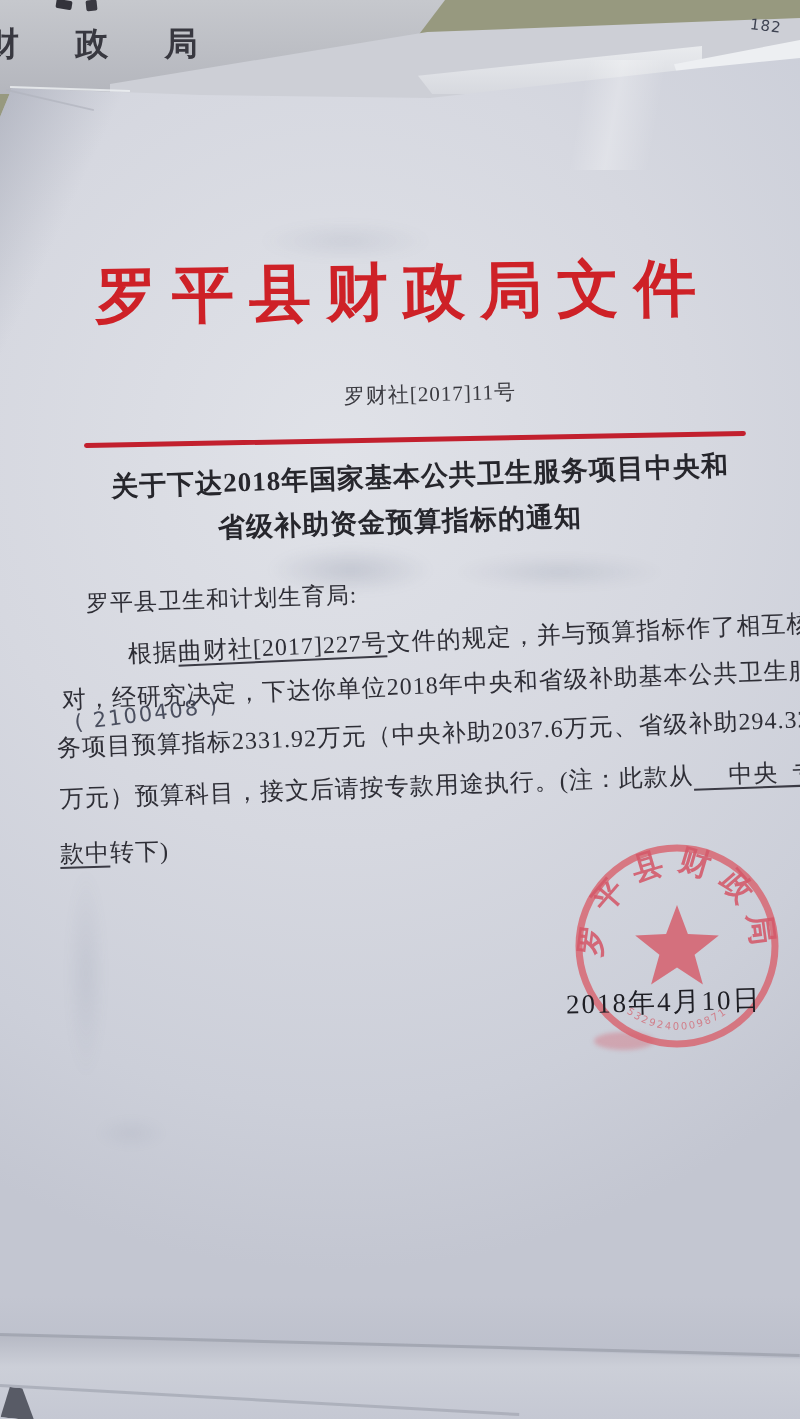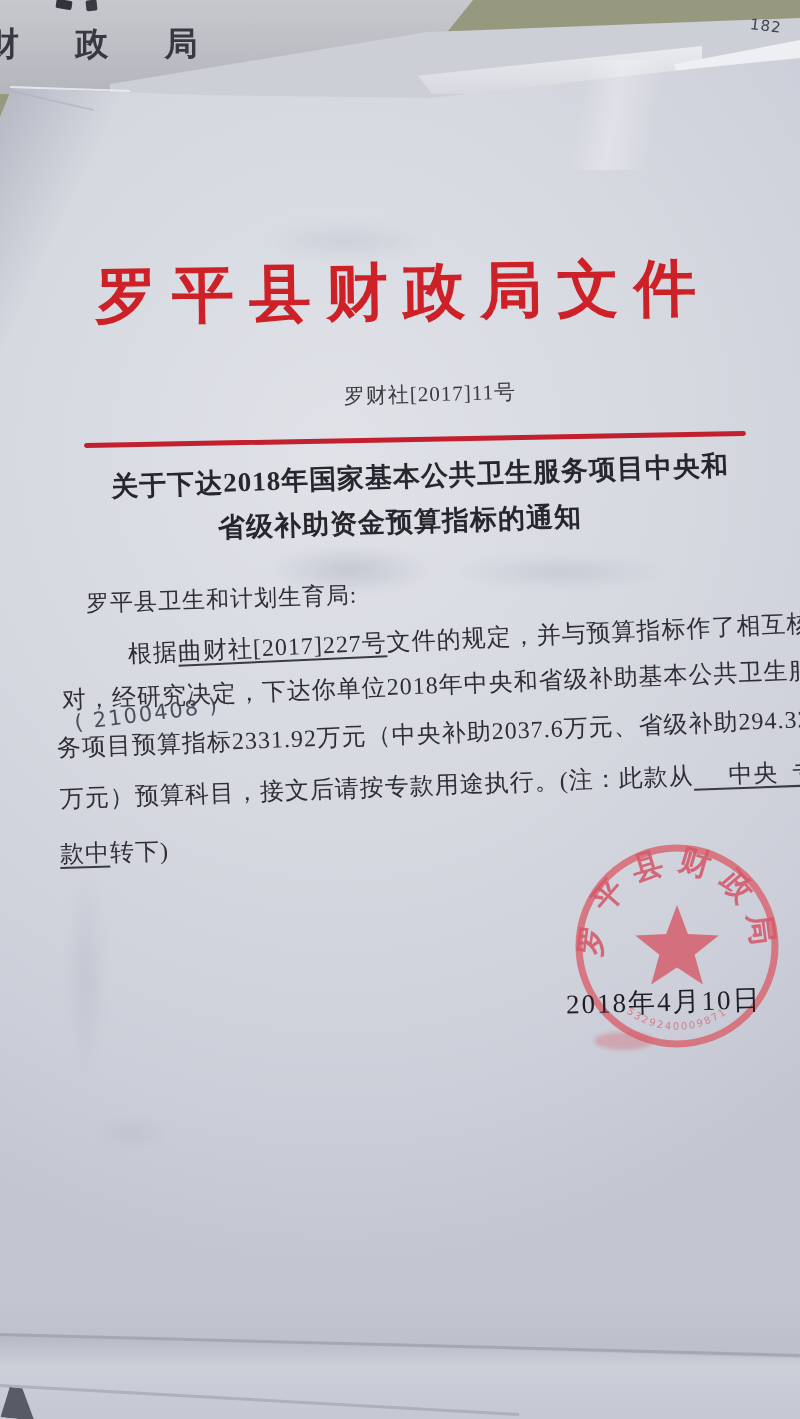--- a/index.html
+++ b/index.html
@@ -3,21 +3,21 @@
 <meta charset="utf-8">
 <style>
   html,body{margin:0;padding:0;background:#777;}
   .photo{position:relative;width:800px;height:1419px;overflow:hidden;
          background:var(--desk-olive,#97997f);
          font-family:"Liberation Serif", serif;}
   .abs{position:absolute;}
   
   .underpaper-gray{left:0;top:0;width:445px;height:94px;
     background:linear-gradient(180deg,#c6c8cd,#b4b6bd);
-    clip-path:polygon(0 0,100% 0,84% 100%,0 100%);padding-left:28px;}
+    clip-path:polygon(0 0,100% 0,84% 100%,0 100%);}
   .underpaper-title{left:-14px;top:22px;font-size:33px;font-weight:600;
     color:#26262e;letter-spacing:24px;white-space:nowrap;opacity:.88;}
   .frag1{left:56px;top:0;width:16px;height:9px;background:#33333b;border-radius:2px;transform:rotate(9deg);}
   .frag2{left:86px;top:0;width:11px;height:11px;background:#3a3a42;border-radius:2px;transform:rotate(-6deg);}
   .underpaper-white{left:110px;top:8px;width:690px;height:100px;background:#cdcfd6;
     clip-path:polygon(0 76%,46% 24%,100% 10%,100% 100%,0 100%);}
   .page-number{left:750px;top:17px;font-size:15px;color:#3e4352;
     font-family:"DejaVu Sans",sans-serif;transform:rotate(7deg);letter-spacing:1px;}
   .fold1{left:418px;top:46px;width:284px;height:48px;background:linear-gradient(180deg,#e9ebee,#d7d9df);
     clip-path:polygon(0 62%,100% 0,100% 100%,5% 100%);}

